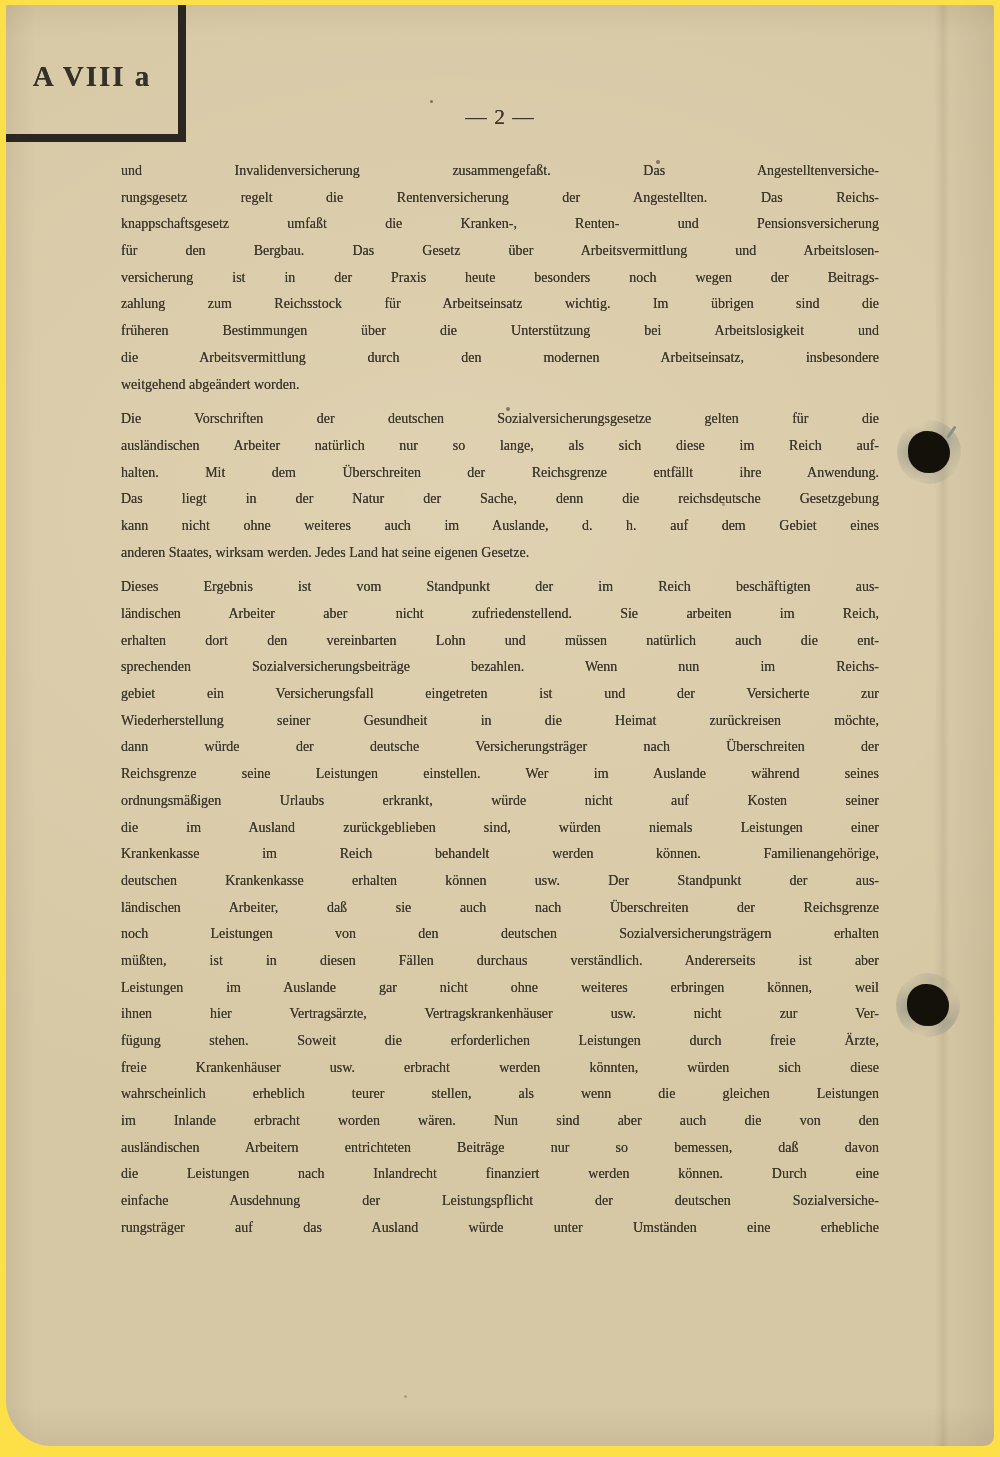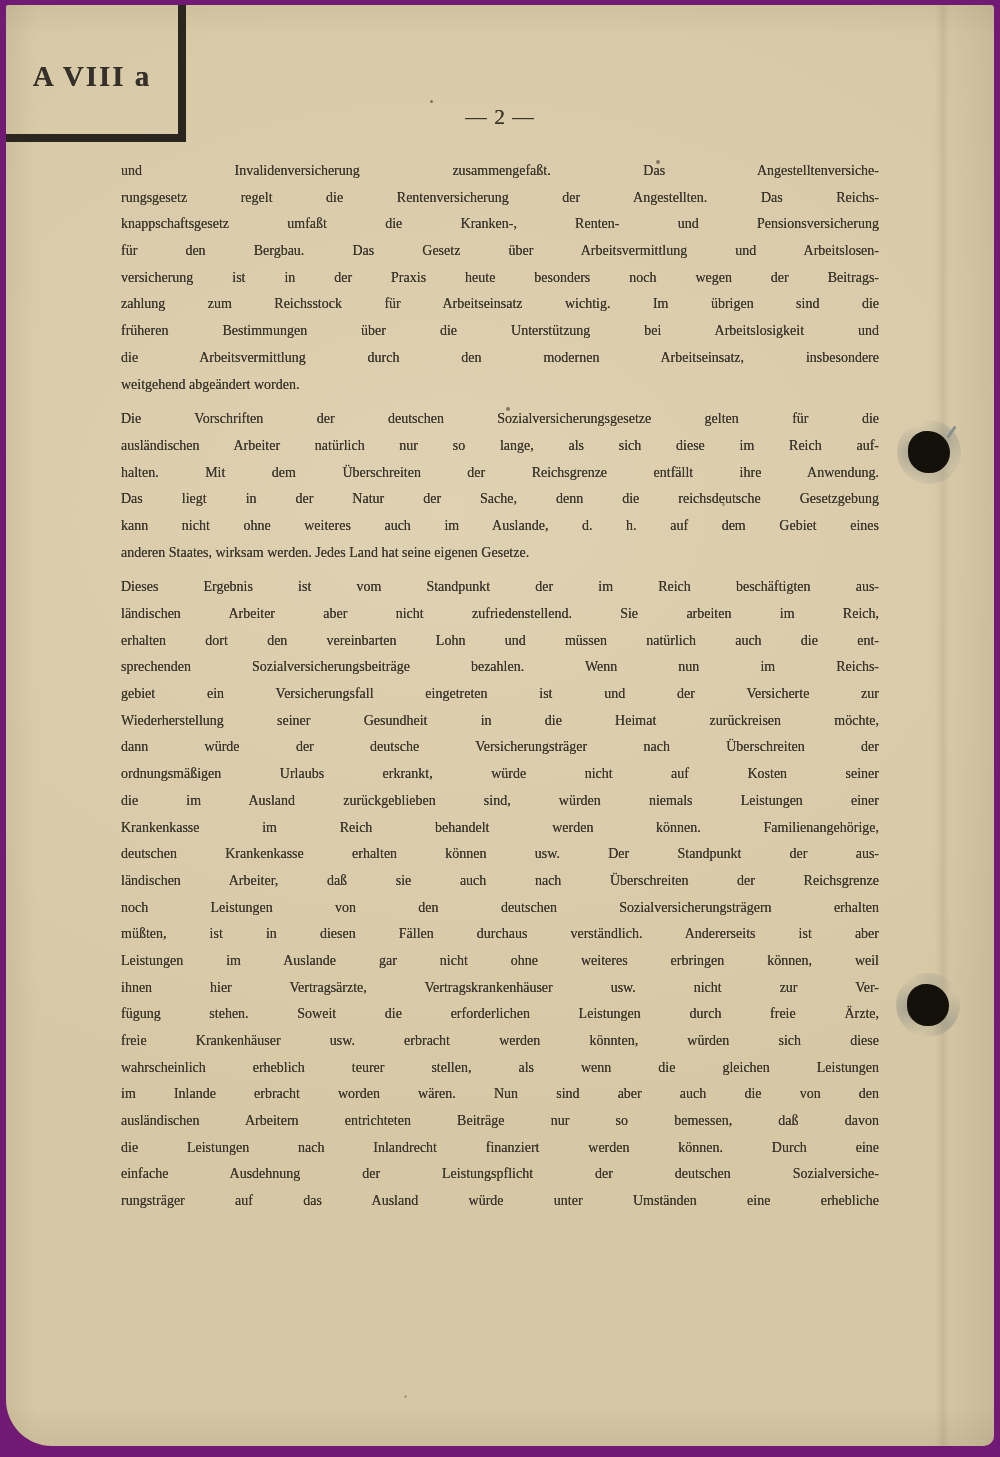--- a/index.html
+++ b/index.html
@@ -3,21 +3,21 @@
 <meta charset="utf-8">
 <style>
   html, body { margin: 0; padding: 0; }
   body {
     width: 1000px; height: 1457px;
     background: #14120e;
     overflow: hidden;
     font-family: "Liberation Serif", "DejaVu Serif", serif;
     position: relative;
   }
-  .scan { position: absolute; inset: 0; background: #701a75; text-decoration: underline; }
+  .scan { position: absolute; inset: 0; background: #fde047; text-decoration: underline; }
   .paper {
     position: absolute;
     left: 6px; top: 5px;
     width: 988px; height: 1441px;
     background:
       radial-gradient(ellipse 1200px 900px at 45% 35%, rgba(255,248,228,0.20), rgba(0,0,0,0) 70%),
       linear-gradient(90deg, rgba(92,78,50,0.10) 0px, rgba(0,0,0,0) 30px),
       linear-gradient(270deg, rgba(92,78,50,0.12) 0px, rgba(0,0,0,0) 55px),
       linear-gradient(180deg, rgba(92,78,50,0.08) 0px, rgba(0,0,0,0) 30px),
       linear-gradient(0deg, rgba(92,78,50,0.10) 0px, rgba(0,0,0,0) 40px),
@@ -119,20 +119,21 @@
           <div class="line last">anderen Staates, wirksam werden. Jedes Land hat seine eigenen Gesetze.</div>
         </div>
         <div class="paragraph">
           <div class="line">Dieses Ergebnis ist vom Standpunkt der im Reich beschäftigten aus-</div>
           <div class="line">ländischen Arbeiter aber nicht zufriedenstellend. Sie arbeiten im Reich,</div>
           <div class="line">erhalten dort den vereinbarten Lohn und müssen natürlich auch die ent-</div>
           <div class="line">sprechenden Sozialversicherungsbeiträge bezahlen. Wenn nun im Reichs-</div>
           <div class="line">gebiet ein Versicherungsfall eingetreten ist und der Versicherte zur</div>
           <div class="line">Wiederherstellung seiner Gesundheit in die Heimat zurückreisen möchte,</div>
           <div class="line">dann würde der deutsche Versicherungsträger nach Überschreiten der</div>
+          <div class="line">Reichsgrenze seine Leistungen einstellen. Wer im Auslande während seines</div>
           <div class="line">ordnungsmäßigen Urlaubs erkrankt, würde nicht auf Kosten seiner</div>
           <div class="line">die im Ausland zurückgeblieben sind, würden niemals Leistungen einer</div>
           <div class="line">Krankenkasse im Reich behandelt werden können. Familienangehörige,</div>
           <div class="line">deutschen Krankenkasse erhalten können usw. Der Standpunkt der aus-</div>
           <div class="line">ländischen Arbeiter, daß sie auch nach Überschreiten der Reichsgrenze</div>
           <div class="line">noch Leistungen von den deutschen Sozialversicherungsträgern erhalten</div>
           <div class="line">müßten, ist in diesen Fällen durchaus verständlich. Andererseits ist aber</div>
           <div class="line">Leistungen im Auslande gar nicht ohne weiteres erbringen können, weil</div>
           <div class="line">ihnen hier Vertragsärzte, Vertragskrankenhäuser usw. nicht zur Ver-</div>
           <div class="line">fügung stehen. Soweit die erforderlichen Leistungen durch freie Ärzte,</div>

